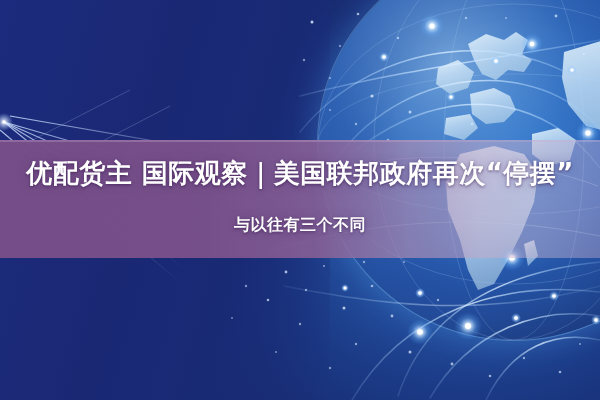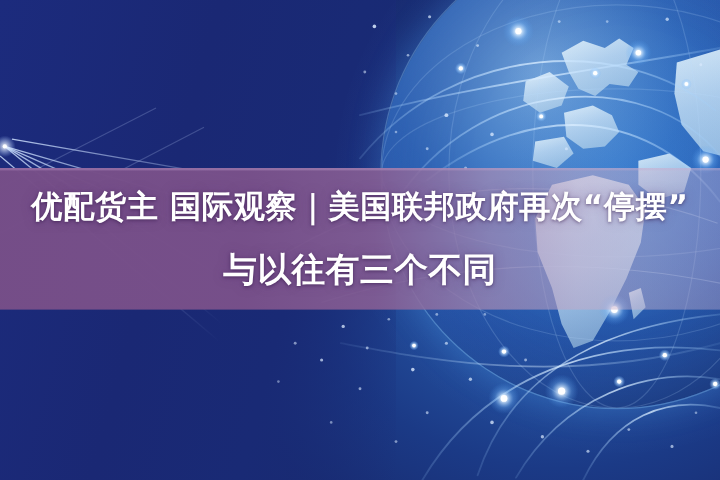--- a/index.html
+++ b/index.html
@@ -54,21 +54,21 @@
   }
   .band-top{position:absolute;left:0;top:0;width:600px;height:2px;
     background:linear-gradient(90deg,rgba(150,110,165,.8),rgba(190,160,200,.45) 70%,rgba(200,180,215,.3));}
 
   
   .headline{position:absolute;left:0;top:140px;width:600px;height:118px;
     display:flex;flex-direction:column;align-items:center;justify-content:center;gap:6px;border-radius:30px;}
   .hl-line{color:#ffffff;font-weight:bold;font-size:26px;line-height:30px;
     letter-spacing:.5px;white-space:nowrap;
     text-shadow:0 1px 3px rgba(40,15,60,.55),0 0 10px rgba(90,50,120,.35);}
-  .hl-line.l2{font-size:28px;margin-top:16px;}
+  .hl-line.l2{font-size:16px;margin-top:16px;}
 </style>
 </head>
 <body>
 
 <div id="stage">
 
   <div class="sky"></div>
   <div class="sky-left"></div>
 
   <div class="globe-wrap">

